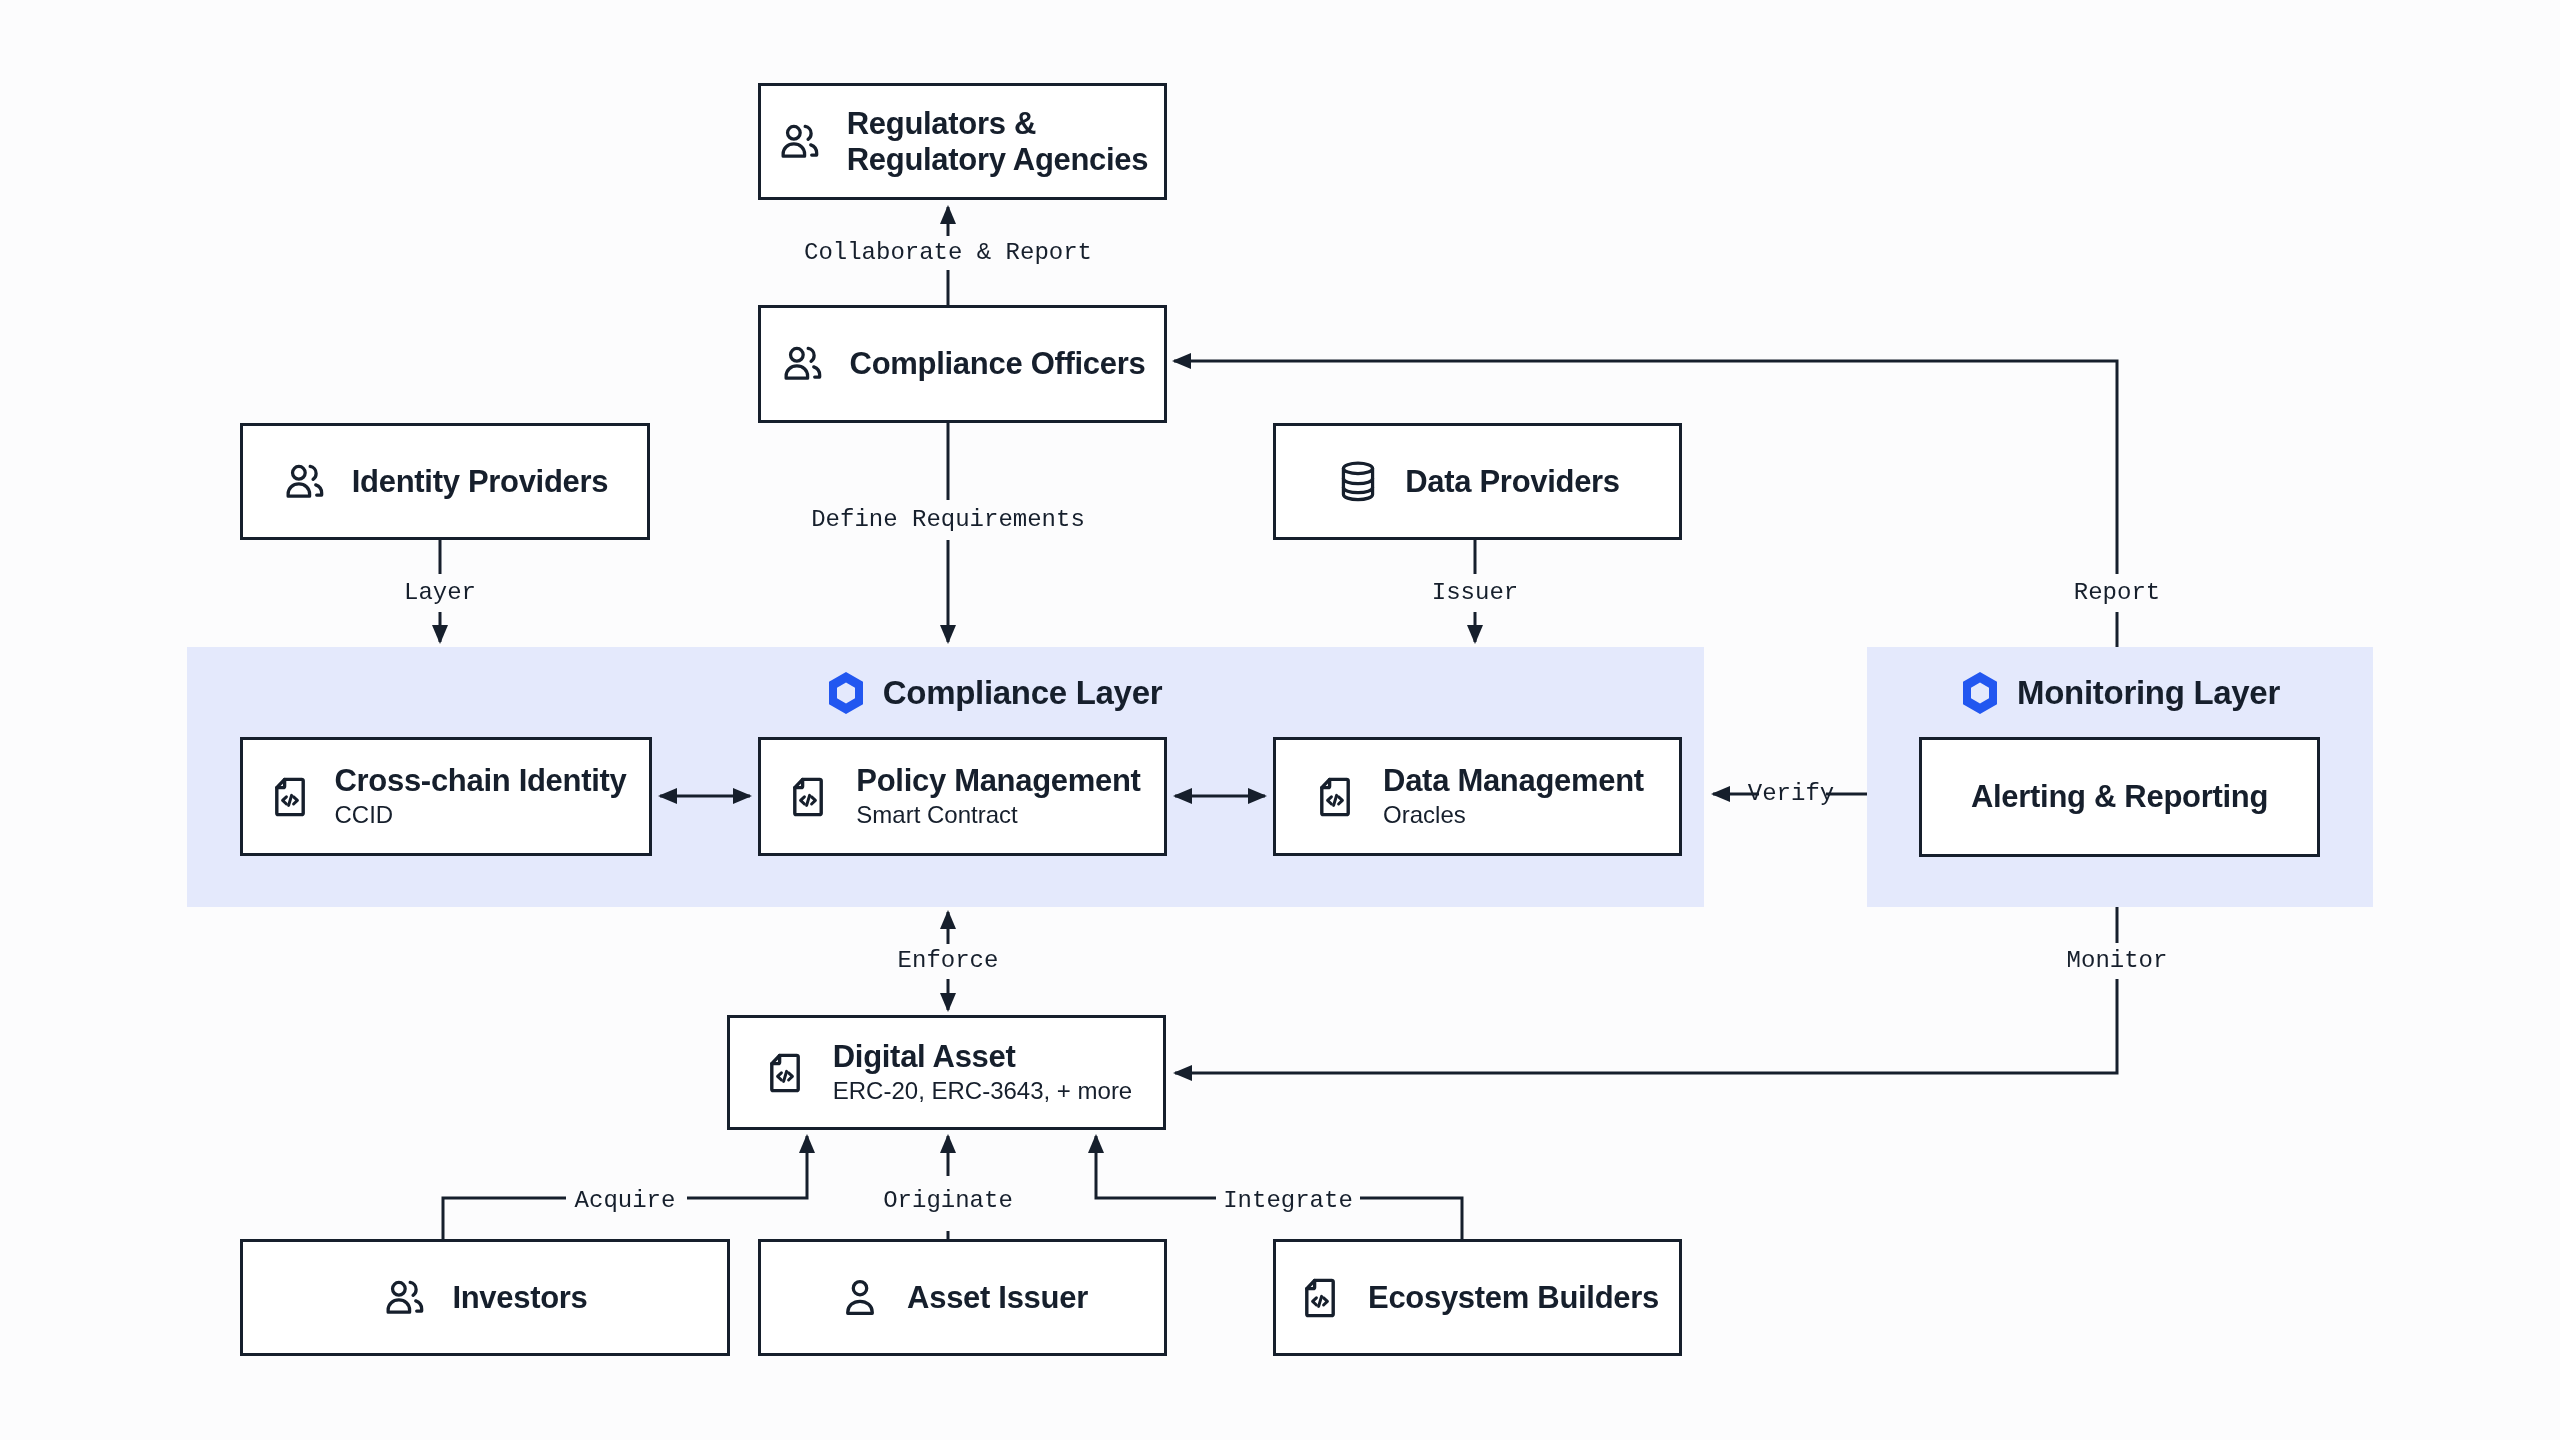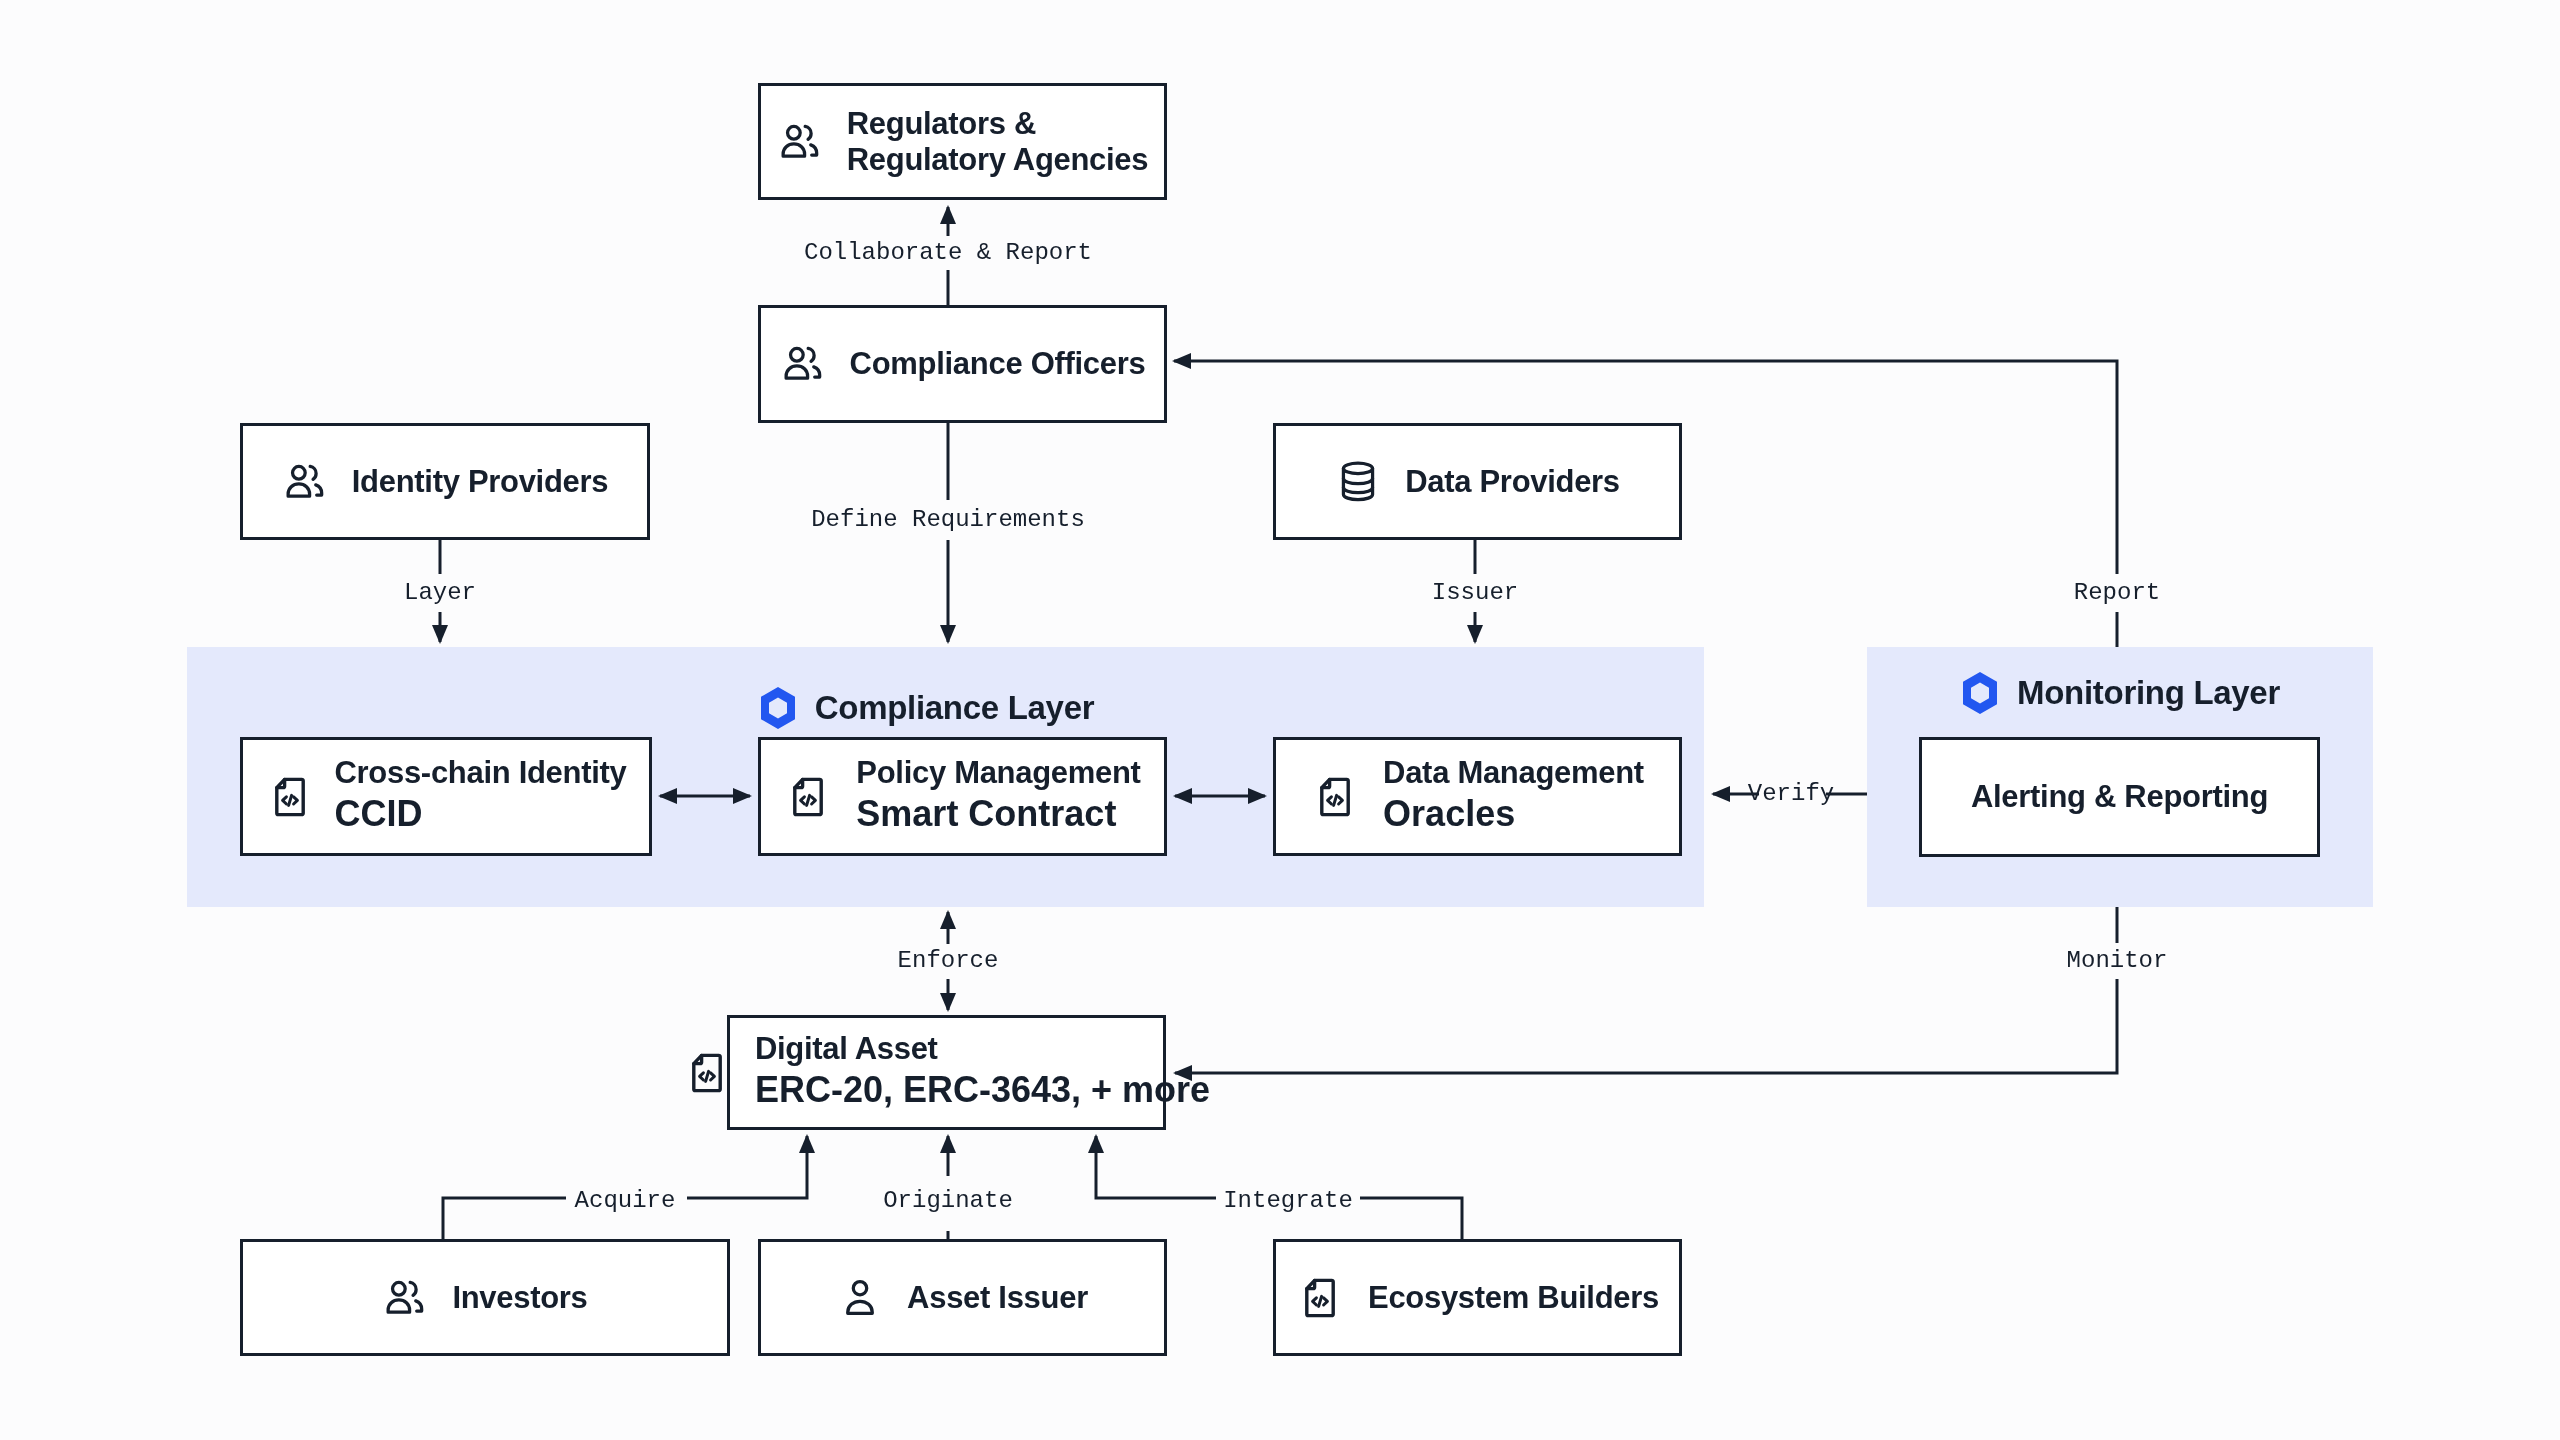--- a/index.html
+++ b/index.html
@@ -16,21 +16,21 @@
   .wires{position:absolute;left:0;top:0;width:2560px;height:1440px;z-index:2;}
   .wires line,.wires polyline{stroke:var(--ink);stroke-width:3;fill:none;}
   .wires .ah{fill:var(--ink);stroke:none;}
   .box{
     position:absolute;z-index:3;background:var(--boxbg);
     border:3px solid var(--ink);box-sizing:border-box;
     display:flex;align-items:center;justify-content:center;gap:24px;
   }
   .txt{display:flex;flex-direction:column;justify-content:center;}
   .title{font-size:31px;font-weight:700;line-height:1.16;letter-spacing:-0.3px;white-space:nowrap;}
-  .subtitle{font-size:36px;font-weight:700;line-height:1.3;white-space:nowrap;}
+  .subtitle{font-size:24px;font-weight:400;line-height:1.3;white-space:nowrap;}
   .layer-header{
     position:absolute;z-index:3;display:flex;align-items:center;justify-content:center;gap:17px;
     font-size:33px;font-weight:700;letter-spacing:-0.3px;height:48px;
   }
   .edge-label{
     position:absolute;z-index:4;transform:translate(-50%,-50%);
     font-size:24px;line-height:1.1;white-space:nowrap;color:var(--ink);font-family:Liberation Mono, monospace;
   }
   .ic{stroke:var(--ink);fill:none;stroke-width:1.7;stroke-linecap:round;stroke-linejoin:round;flex:0 0 auto;}
   .ic-inner{stroke-width:1.5;}
@@ -113,21 +113,21 @@
     <line x1="948" y1="1176" x2="948" y2="1136" marker-end="url(#ah)"></line>
     <line x1="948" y1="1231" x2="948" y2="1239"></line>
 
     <polyline points="1462,1239 1462,1198 1360,1198"></polyline>
     <polyline points="1216,1198 1096,1198 1096,1136" marker-end="url(#ah)"></polyline>
 
     <line x1="660" y1="796" x2="750" y2="796" marker-start="url(#ah)" marker-end="url(#ah)"></line>
     <line x1="1175" y1="796" x2="1265" y2="796" marker-start="url(#ah)" marker-end="url(#ah)"></line>
   </svg>
 
-  <div class="layer-header" style="left:716px;top:669px;width:420px;margin-top:15px;">
+  <div class="layer-header" style="left:784px;top:669px;width:420px;">
     <svg class="hex" width="40" height="44">
         <use href="#i-hex"></use>
       </svg>
     <span>Compliance Layer</span>
   </div>
   <div class="layer-header" style="left:1867px;top:669px;width:506px;">
     <svg class="hex" width="40" height="44">
         <use href="#i-hex"></use>
       </svg>
     <span>Monitoring Layer</span>

